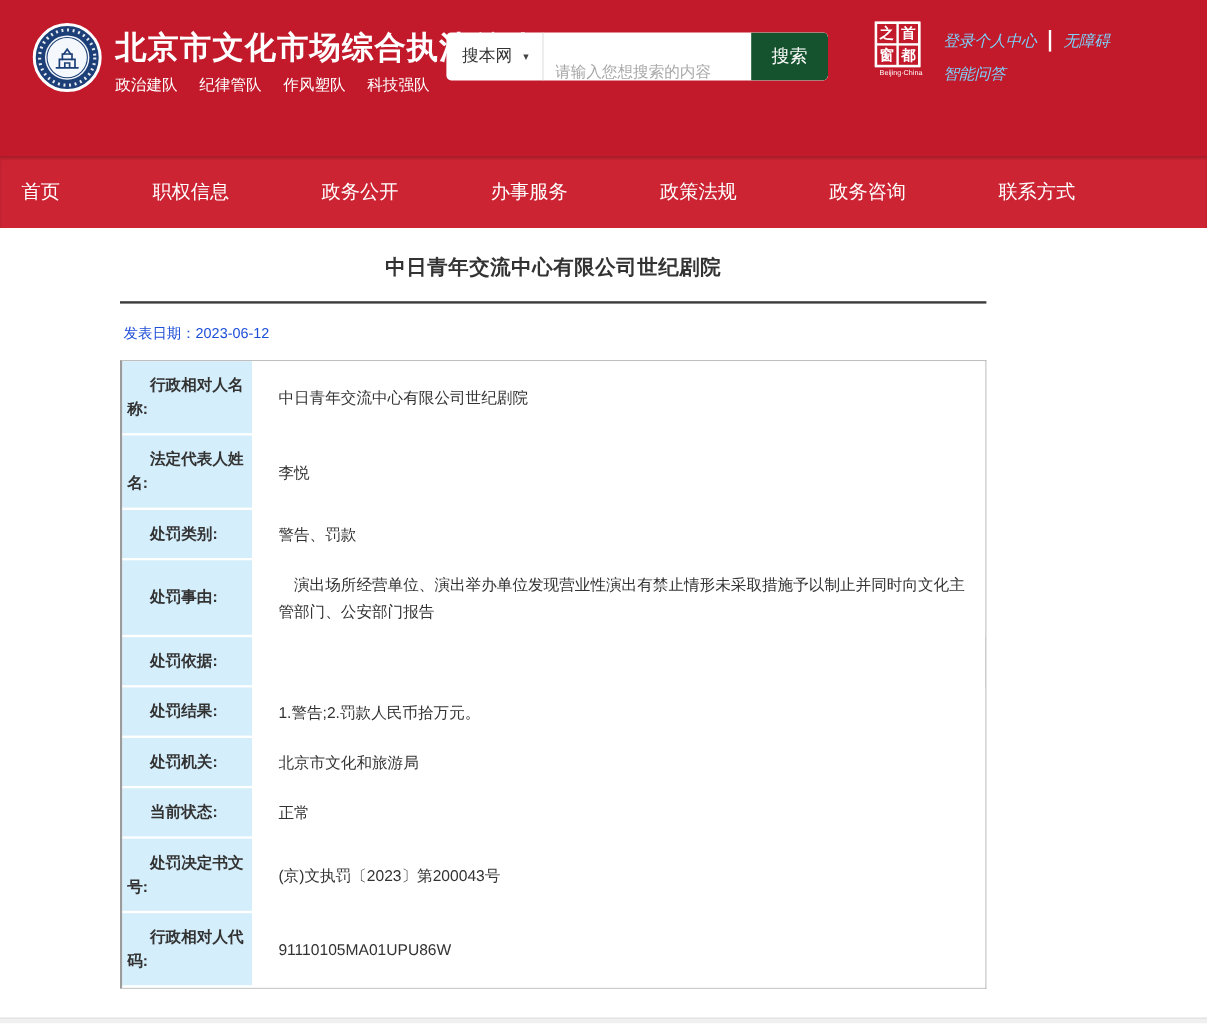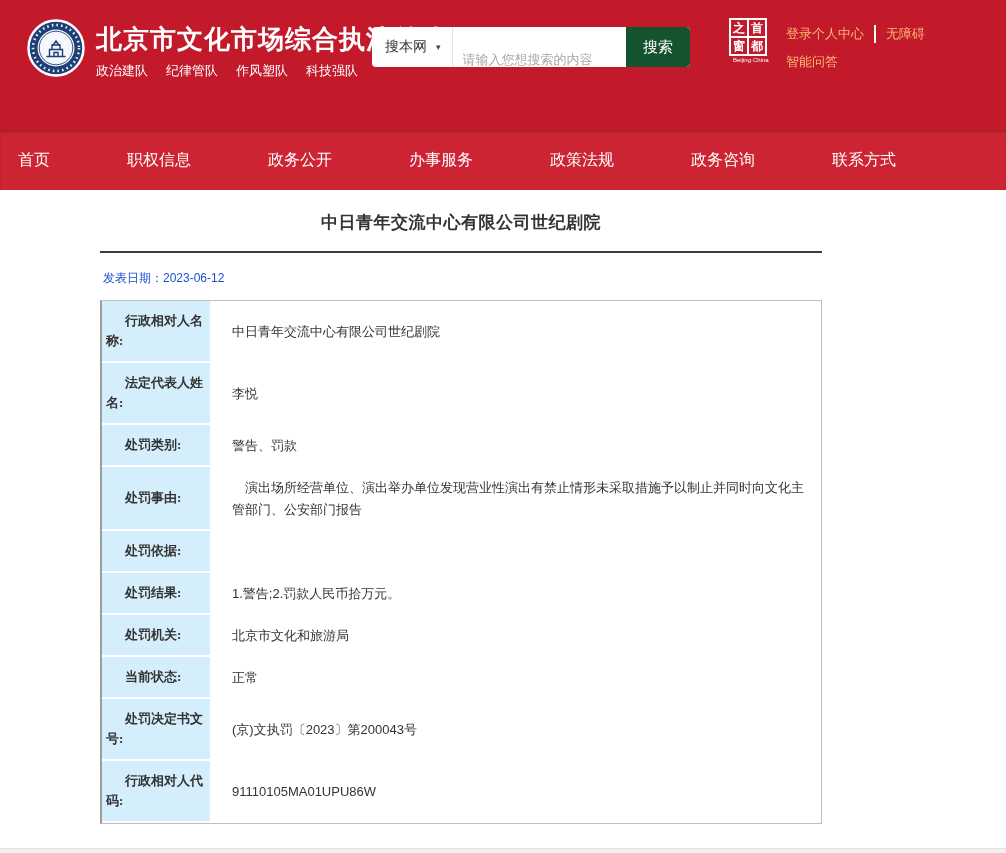--- a/index.html
+++ b/index.html
@@ -26,42 +26,42 @@
   .search-btn { width:64px; flex-shrink:0; border:0; background:#14532d; color:#fff;
     font-size:15px; cursor:pointer; border-radius:0 4px 4px 0; font-family:inherit; }
   
   .seal { position:absolute; left:728px; top:18px; width:40px; text-align:center; color:#fff; cursor:pointer; }
   .seal-box { width:38px; height:38px; margin:0 auto; border:2px solid #fff; background:#fff;
     display:grid; grid-template-columns:1fr 1fr; grid-template-rows:1fr 1fr; gap:2px; }
   .seal-cell { background:#c2192b; display:flex; align-items:center; justify-content:center;
     font-size:12px; font-weight:bold; line-height:1; }
   .seal-caption { font-size:8px; transform:scale(.75); transform-origin:center top; margin-top:1px; white-space:nowrap; }
   
-  .hlinks { position:absolute; left:786px; top:25px; color:#fdba74; font-size:13px; }
+  .hlinks { position:absolute; left:786px; top:25px; color:#7dd3fc; font-size:13px;font-style:italic; }
   .hlinks .row1 { display:flex; align-items:center; }
   .hlink { cursor:pointer; white-space:nowrap; }
   .link-acc { border-left:2px solid #fff; margin-left:10px; padding-left:10px; }
   .link-qa { display:inline-block; margin-top:10px; }
   
   .nav { height:60px; background:#cc2433; display:flex; align-items:center;
     padding-left:18px; column-gap:77px; box-shadow: inset 0 2px 2px rgba(0,0,0,.18); }
   .nav-item { color:#fff; font-size:16px; text-decoration:none; cursor:pointer; white-space:nowrap; }
   
   .container { width:722px; margin-left:100px; }
   .art-title { margin:0; text-align:center; font-size:17px; font-weight:bold; color:#333;
     padding:21px 0 17px; letter-spacing:.5px; }
   .rule { border-bottom:2px solid #3c3c3c; }
   .pub-date { color:#1d4ed8; font-size:12px; padding:17px 3px 13px; }
   
   .ptable { border:1px solid #bfbfbf; border-left:2px solid #9c9c9c; background:#fff; }
   .prow { display:flex; min-height:41px; }
   .lbl-cell { width:108px; flex-shrink:0; background:#d5eefb; border-bottom:2px solid #fff;
     display:flex; align-items:center; }
   .lbl { display:block; width:100%; padding:10px 4px; font-weight:bold; font-size:13px;
-    color:#333; line-height:20px; text-indent:19px;font-family:Liberation Serif, serif; }
+    color:#333; line-height:20px; text-indent:19px; }
   .val-cell { flex:1; display:flex; align-items:center; background:#fff; }
   .val { display:block; width:100%; padding:10px 12px 10px 22px; font-size:13px; color:#333; line-height:22px; }
   .val.indent { text-indent:13px; }
   .footer-strip { position:absolute; left:0; right:0; bottom:0; height:5px;
     background:#f0f0f0; border-top:1px solid #e1e1e1; }
 </style>
 </head>
 <body>
 
 <div class="header">

